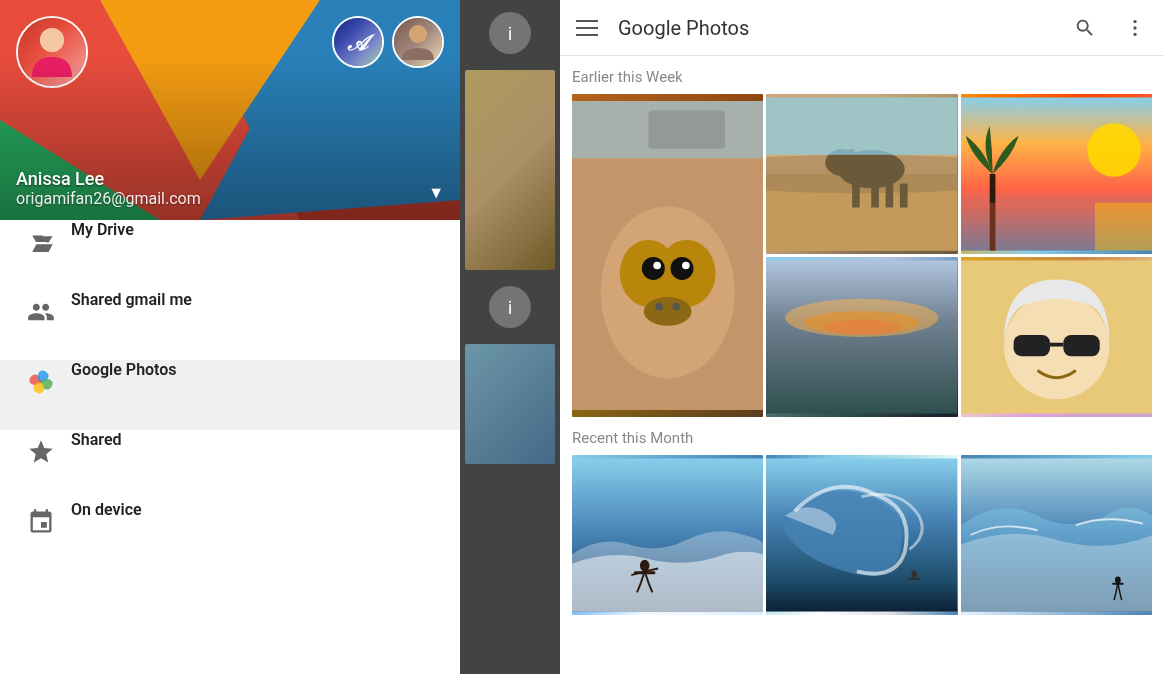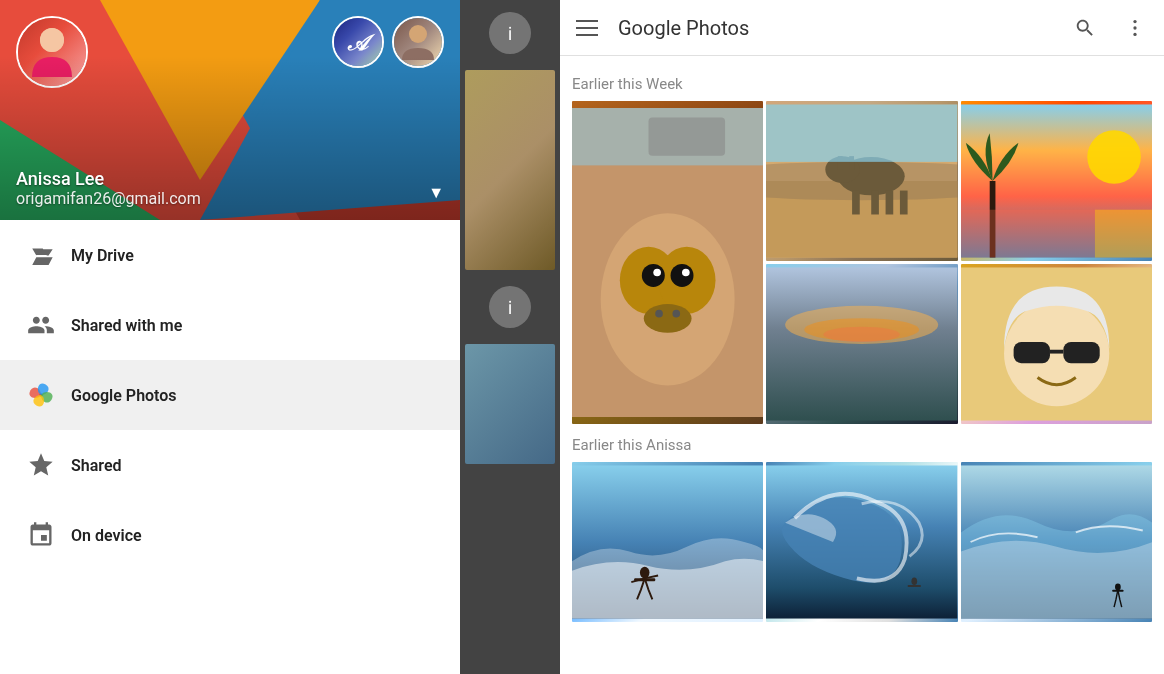--- a/index.html
+++ b/index.html
@@ -144,21 +144,21 @@
 
     
     .nav-list {
       list-style: none;
       flex: 1;
       background: #fff;
     }
 
     .nav-item {
       display: flex;
-      align-items: center;
+      align-items: flex-start;
       padding: 0 16px;
       height: 70px;
       cursor: pointer;
       border-left: 3px solid transparent;
     }
 
     .nav-item.active {
       background: #f0f0f0;
     }
 
@@ -285,21 +285,21 @@
       overflow-y: auto;
       padding: 12px;
       background: #fff;
     }
 
     .section-title {
       font-size: 15px;
       color: #888;
       font-weight: 400;
       margin-bottom: 8px;
-      margin-top: 7px;
+      margin-top: 0;
     }
 
     .photo-grid {
       display: grid;
       grid-template-columns: repeat(3, 1fr);
       gap: 3px;
       margin-bottom: 12px;
     }
 
     .photo-cell {
@@ -412,21 +412,21 @@
       </div>
       <span class="nav-label">My Drive</span>
     </li>
 
     <li class="nav-item">
       <div class="nav-icon">
         <svg class="icon-svg" viewBox="0 0 24 24" fill="#666">
           <path d="M16 11c1.66 0 2.99-1.34 2.99-3S17.66 5 16 5c-1.66 0-3 1.34-3 3s1.34 3 3 3zm-8 0c1.66 0 2.99-1.34 2.99-3S9.66 5 8 5C6.34 5 5 6.34 5 8s1.34 3 3 3zm0 2c-2.33 0-7 1.17-7 3.5V19h14v-2.5c0-2.33-4.67-3.5-7-3.5zm8 0c-.29 0-.62.02-.97.05 1.16.84 1.97 1.97 1.97 3.45V19h6v-2.5c0-2.33-4.67-3.5-7-3.5z"></path>
         </svg>
       </div>
-      <span class="nav-label">Shared with me</span>
+      <span class="nav-label">Shared gmail me</span>
     </li>
 
     <li class="nav-item active">
       <div class="nav-icon">
         <svg class="icon-svg" viewBox="0 0 24 24">
           <circle cx="12" cy="12" r="1.5" fill="#666"></circle>
           <path d="M12 12 C12 6 6 3 3 8 C0 13 5 16 10 14" fill="#e74c3c" opacity="0.8"></path>
           <path d="M12 12 C18 12 21 6 16 3 C11 0 8 5 10 10" fill="#2196F3" opacity="0.8"></path>
           <path d="M12 12 C12 18 18 21 21 16 C24 11 19 8 14 10" fill="#4CAF50" opacity="0.8"></path>
           <path d="M12 12 C6 12 3 18 8 21 C13 24 16 19 14 14" fill="#FFC107" opacity="0.8"></path>
@@ -584,21 +584,21 @@
 
           <rect x="55" y="78" width="38" height="22" rx="8" fill="#222"></rect>
           <rect x="107" y="78" width="38" height="22" rx="8" fill="#222"></rect>
           <rect x="93" y="86" width="14" height="4" fill="#222"></rect>
 
           <path d="M80 115 Q100 130 120 115" stroke="#8B6914" stroke-width="3" fill="none"></path>
         </svg>
       </div>
     </div>
 
-    <div class="section-title">Earlier this Anissa</div>
+    <div class="section-title">Recent this Month</div>
     <div class="photo-grid">
 
       <div class="photo-cell photo-wave1">
         <svg width="100%" height="100%" viewBox="0 0 200 160">
           <defs>
             <linearGradient id="waveGrad1" x1="0" y1="0" x2="0" y2="1">
               <stop offset="0%" stop-color="#87ceeb"></stop>
               <stop offset="50%" stop-color="#4682b4"></stop>
               <stop offset="100%" stop-color="#1a3a5c"></stop>
             </linearGradient>

